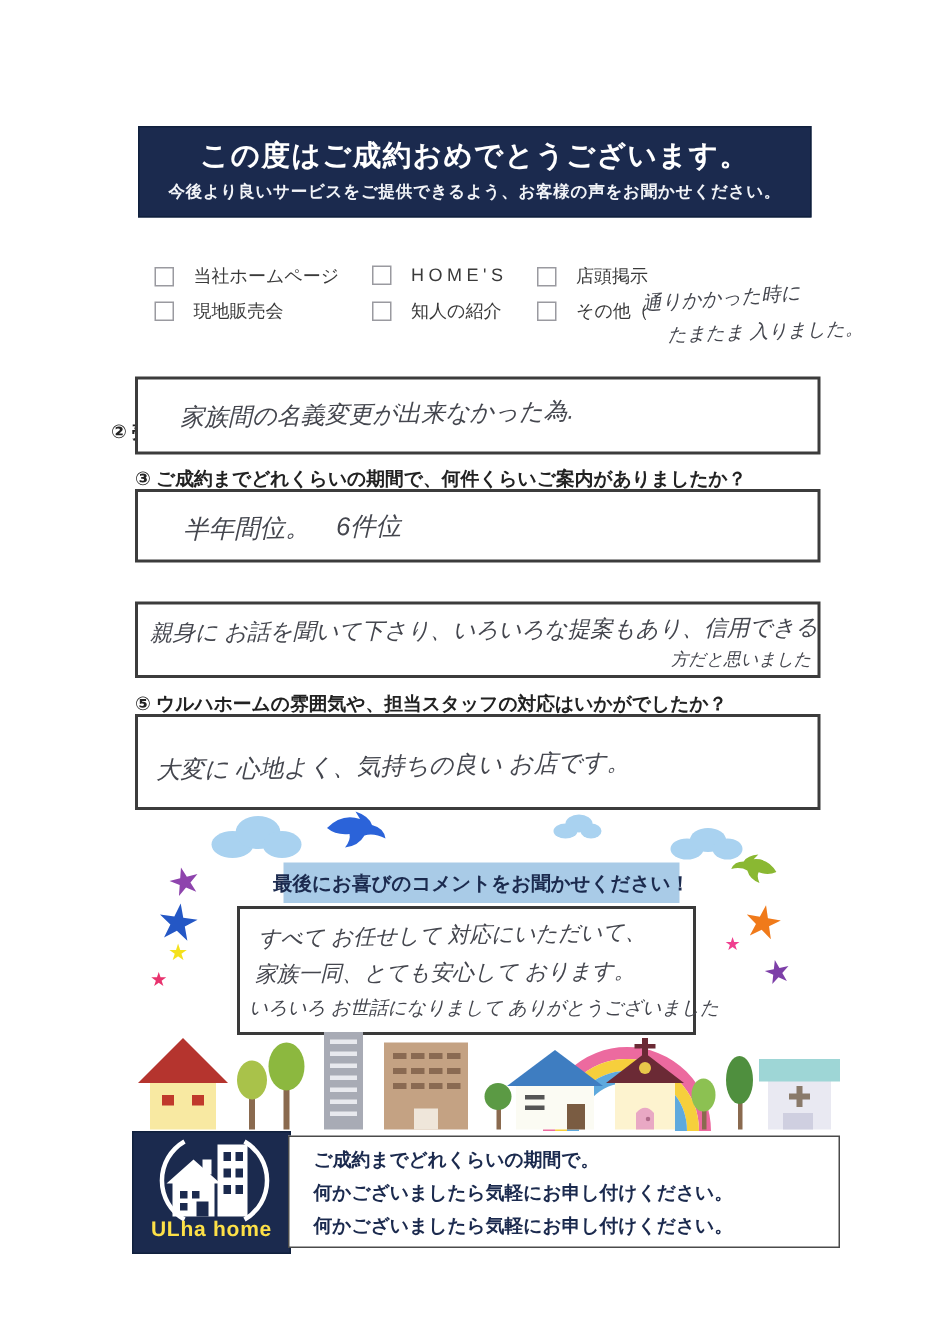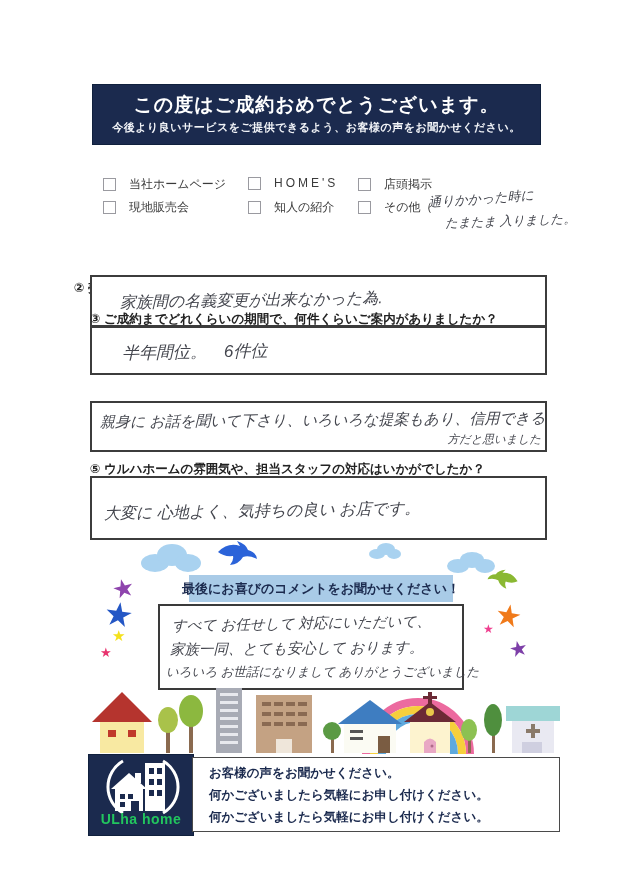--- a/index.html
+++ b/index.html
@@ -23,21 +23,21 @@
   .hand{font-style:italic;color:#44464e;white-space:nowrap;}
   
   .star{line-height:1;display:inline-block;}
   .banner{left:189px;top:575px;width:264px;height:27px;background:#a9cbe7;
           display:flex;align-items:center;justify-content:center;}
   .banner-text{color:#1b2a4e;font-weight:700;font-size:13px;white-space:nowrap;}
   .comment-box{left:158px;top:604px;width:302px;height:82px;border:2px solid #3a3a3a;background:#fff;}
   
   .logo-box{left:88px;top:754px;width:104px;height:80px;background:#1b2a4e;border:1px solid #10203d;
             display:flex;flex-direction:column;align-items:center;}
-  .logo-text{color:#22c55e;font-weight:700;font-size:14px;margin-top:-6px;letter-spacing:.5px;}
+  .logo-text{color:#fde047;font-weight:700;font-size:14px;margin-top:-6px;letter-spacing:.5px;}
   .footer-box{left:192px;top:757px;width:368px;height:75px;border:1.5px solid #4a4a4a;background:#fff;
               display:flex;flex-direction:column;justify-content:center;padding-left:16px;box-sizing:border-box;}
   .footer-line{color:#1b2a4e;font-weight:700;font-size:12.5px;line-height:22px;white-space:nowrap;}
 </style>
 </head>
 <body>
 
 <div id="page">
 
   <div class="abs header">
@@ -66,21 +66,21 @@
     <span>知人の紹介</span>
   </div>
   <div class="abs opt" style="left:358px;top:199px;">
     <span class="cbx"></span>
     <span>その他（</span>
   </div>
   <div class="abs hand" style="left:428px;top:190px;font-size:13px;transform:rotate(-4deg);">通りかかった時に</div>
   <div class="abs hand" style="left:445px;top:213px;font-size:12.5px;transform:rotate(-2deg);">たまたま 入りました。</div>
 
   <div class="abs qlabel" style="left:74px;top:236px;margin-top:44px;">② 売却するきっかけをお教えください。</div>
-  <div class="abs answer-box" style="left:90px;top:251px;width:453px;height:48px;margin-top:24px;">
+  <div class="abs answer-box" style="left:90px;top:251px;width:453px;height:48px;">
     <div class="hand" style="margin:12px 0 0 28px;font-size:16px;transform:rotate(-1deg);">家族間の名義変更が出来なかった為.</div>
   </div>
 
   <div class="abs qlabel" style="left:90px;top:311px;">③ ご成約までどれくらいの期間で、何件くらいご案内がありましたか？</div>
   <div class="abs answer-box" style="left:90px;top:326px;width:453px;height:45px;">
     <div class="hand" style="margin:10px 0 0 30px;font-size:17px;transform:rotate(-1deg);">半年間位。　6件位</div>
   </div>
 
   <div class="abs answer-box" style="left:90px;top:401px;width:453px;height:47px;">
     <div class="hand" style="margin:8px 0 0 8px;font-size:15px;transform:rotate(-.5deg);">親身に お話を聞いて下さり、いろいろな提案もあり、信用できる</div>
@@ -248,18 +248,18 @@
       <g fill="#1b2a4e">
           <rect x="29" y="39" width="5" height="5"></rect>
           <rect x="37" y="39" width="5" height="5"></rect>
           <rect x="29" y="47" width="5" height="5"></rect>
           <rect x="40" y="46" width="8" height="10"></rect>
         </g>
     </svg>
     <div class="logo-text">ULha home</div>
   </div>
   <div class="abs footer-box">
-    <div class="footer-line">お客様の声をお聞かせください。</div>
+    <div class="footer-line">ご成約までどれくらいの期間で。</div>
     <div class="footer-line">何かございましたら気軽にお申し付けください。</div>
     <div class="footer-line">何かございましたら気軽にお申し付けください。</div>
   </div>
 
 </div>
 
 </body></html>

